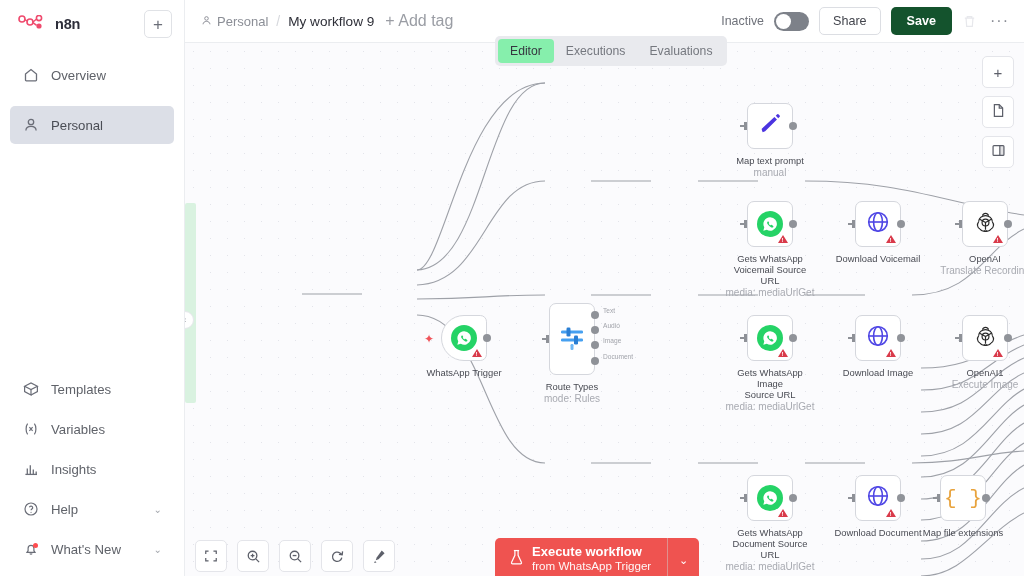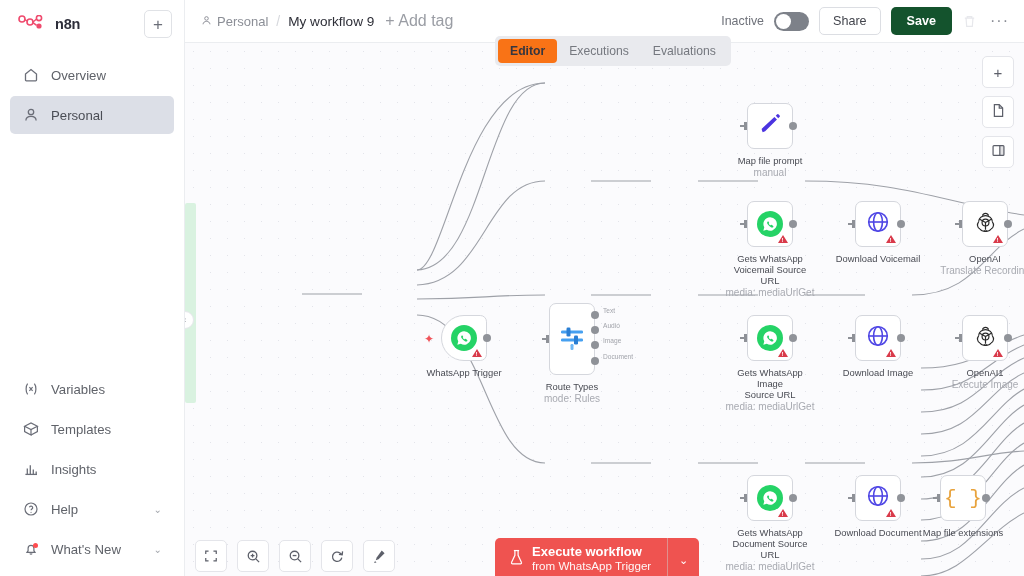--- a/index.html
+++ b/index.html
@@ -23,21 +23,21 @@
     z-index: 30;
   }
   .sb-top { padding: 10px 12px 4px 12px; display: flex; align-items: center; justify-content: space-between; }
   .logo-wrap { display: flex; align-items: center; gap: 7px; padding-left: 6px; }
   .logo-text { font-size: 14.5px; font-weight: bold; letter-spacing: -0.2px; color: #2d2e3a; }
   .plus-btn {
     width: 28px; height: 28px; border: 1px solid #e0e2e6; border-radius: 5px;
     background: #fff; display: flex; align-items: center; justify-content: center;
     font-size: 17px; color: #6b6e78; line-height: 1; cursor: pointer;
   }
-  .sb-nav { margin-top: 14px; padding: 0 10px; display: flex; flex-direction: column; gap: 2px; }
+  .sb-nav { margin-top: 14px; padding: 0 10px; display: flex; flex-direction: column; gap: 12px; }
   .sb-item {
     display: flex; align-items: center; gap: 12px;
     height: 38px; padding: 0 12px; border-radius: 5px;
     font-size: 13.2px; color: #5f6269; cursor: pointer;
   }
   .sb-item.active { background: #dcdfe7; color: #4a4d55; }
   .sb-ico { width: 17px; height: 17px; display: flex; align-items: center; justify-content: center; flex: 0 0 17px; color: #6b6e78; }
   .sb-ico svg { display: block; }
   .sb-spacer { flex: 1 1 auto; }
   .sb-bottom { padding: 0 10px 8px 10px; display: flex; flex-direction: column; gap: 2px; }
@@ -86,21 +86,21 @@
   #tabs {
     position: absolute; top: 36px; left: 310px;
     display: flex; align-items: center;
     background: #e9eaee; border-radius: 5px; padding: 3px;
     z-index: 26;
   }
   .tab {
     font-size: 12.2px; color: #75787f; padding: 5px 12px; border-radius: 4px;
     cursor: pointer; white-space: nowrap;
   }
-  .tab.active { background: #f97316; color: #35363f; font-weight: 700; }
+  .tab.active { background: #86efac; color: #35363f; font-weight: 400; }
 
   
   #canvas {
     position: absolute; top: 43px; left: 0; right: 0; bottom: 0;
     background: #fbfbfd;
     background-image:
       radial-gradient(circle, #e3e4ea 0.9px, transparent 0.9px);
     background-size: 17px 17px;
     overflow: hidden;
   }
@@ -243,36 +243,36 @@
         <span>Personal</span>
       </div>
     </nav>
 
     <div class="sb-spacer"></div>
 
     <div class="sb-bottom">
       <div class="sb-item">
         <span class="sb-ico">
           <svg width="16" height="16" viewBox="0 0 16 16" fill="none" stroke="currentColor" stroke-width="1.2">
+            <path d="M1.6 5.3 L8 2 L14.4 5.3 L8 8.6 Z"></path>
+            <path d="M1.6 5.3 V10.6 L8 14 V8.6"></path>
+              <path d="M14.4 5.3 V10.6 L8 14"></path>
+          </svg>
+        </span>
+        <span>Templates</span>
+      </div>
+      <div class="sb-item">
+        <span class="sb-ico">
+          <svg width="16" height="16" viewBox="0 0 16 16" fill="none" stroke="currentColor" stroke-width="1.2">
             <path d="M4.6 2.6 C2.6 5.2 2.6 10.8 4.6 13.4"></path>
             <path d="M11.4 2.6 C13.4 5.2 13.4 10.8 11.4 13.4"></path>
             <path d="M6.4 6.2 L9.6 9.8 M9.6 6.2 L6.4 9.8"></path>
           </svg>
         </span>
         <span>Variables</span>
-      </div>
-      <div class="sb-item">
-        <span class="sb-ico">
-          <svg width="16" height="16" viewBox="0 0 16 16" fill="none" stroke="currentColor" stroke-width="1.2">
-            <path d="M1.6 5.3 L8 2 L14.4 5.3 L8 8.6 Z"></path>
-            <path d="M1.6 5.3 V10.6 L8 14 V8.6"></path>
-              <path d="M14.4 5.3 V10.6 L8 14"></path>
-          </svg>
-        </span>
-        <span>Templates</span>
       </div>
       <div class="sb-item">
         <span class="sb-ico">
           <svg width="16" height="16" viewBox="0 0 16 16" fill="none" stroke="currentColor" stroke-width="1.3">
             <path d="M2.4 13.4 H14"></path>
               <path d="M4.3 13 V7.4"></path>
               <path d="M7.3 13 V4.2"></path>
             <path d="M10.3 13 V8.6"></path>
               <path d="M13.2 13 V10.6"></path>
           </svg>
@@ -444,21 +444,21 @@
         <div class="node-box">
           <span class="port-in"></span>
           <span class="ic-pencil">
             <svg width="22" height="22" viewBox="0 0 24 24">
                 <path d="M3 18.3 L4 21 l2.7-1 L19.6 7.2 l-2.8-2.8 L3 17.3 z M18.3 3 l2.7 2.7 1.3-1.3 a1.3 1.3 0 0 0 0-1.9 l-.8-.8 a1.3 1.3 0 0 0-1.9 0 z"></path>
               </svg>
           </span>
           <span class="port out"></span>
         </div>
         <div class="node-label">
-          <span>Map file prompt</span>
+          <span>Map text prompt</span>
           <span class="node-sub">manual</span>
         </div>
       </div>
 
       <div class="node" style="left:562px; top:158px;">
         <div class="node-box">
           <span class="port-in"></span>
           <span class="ic-wa">
             <svg viewBox="0 0 24 24">
                 <path d="M12 2a10 10 0 0 0-8.6 15L2 22l5.2-1.4A10 10 0 1 0 12 2zm5.4 14.1c-.2.6-1.2 1.2-1.7 1.2-.5.1-1 .1-1.7-.1a12 12 0 0 1-5.4-4.7c-.4-.6-.9-1.5-.9-2.4s.5-1.4.7-1.6c.2-.2.4-.3.6-.3h.5c.2 0 .4 0 .5.4l.7 1.7c.1.2 0 .4-.1.5l-.3.4c-.1.1-.2.3-.1.5.3.6 1 1.5 1.8 2 .5.3.8.4 1 .2l.5-.6c.2-.2.3-.2.5-.1l1.6.8c.2.1.3.2.3.3z"></path>

